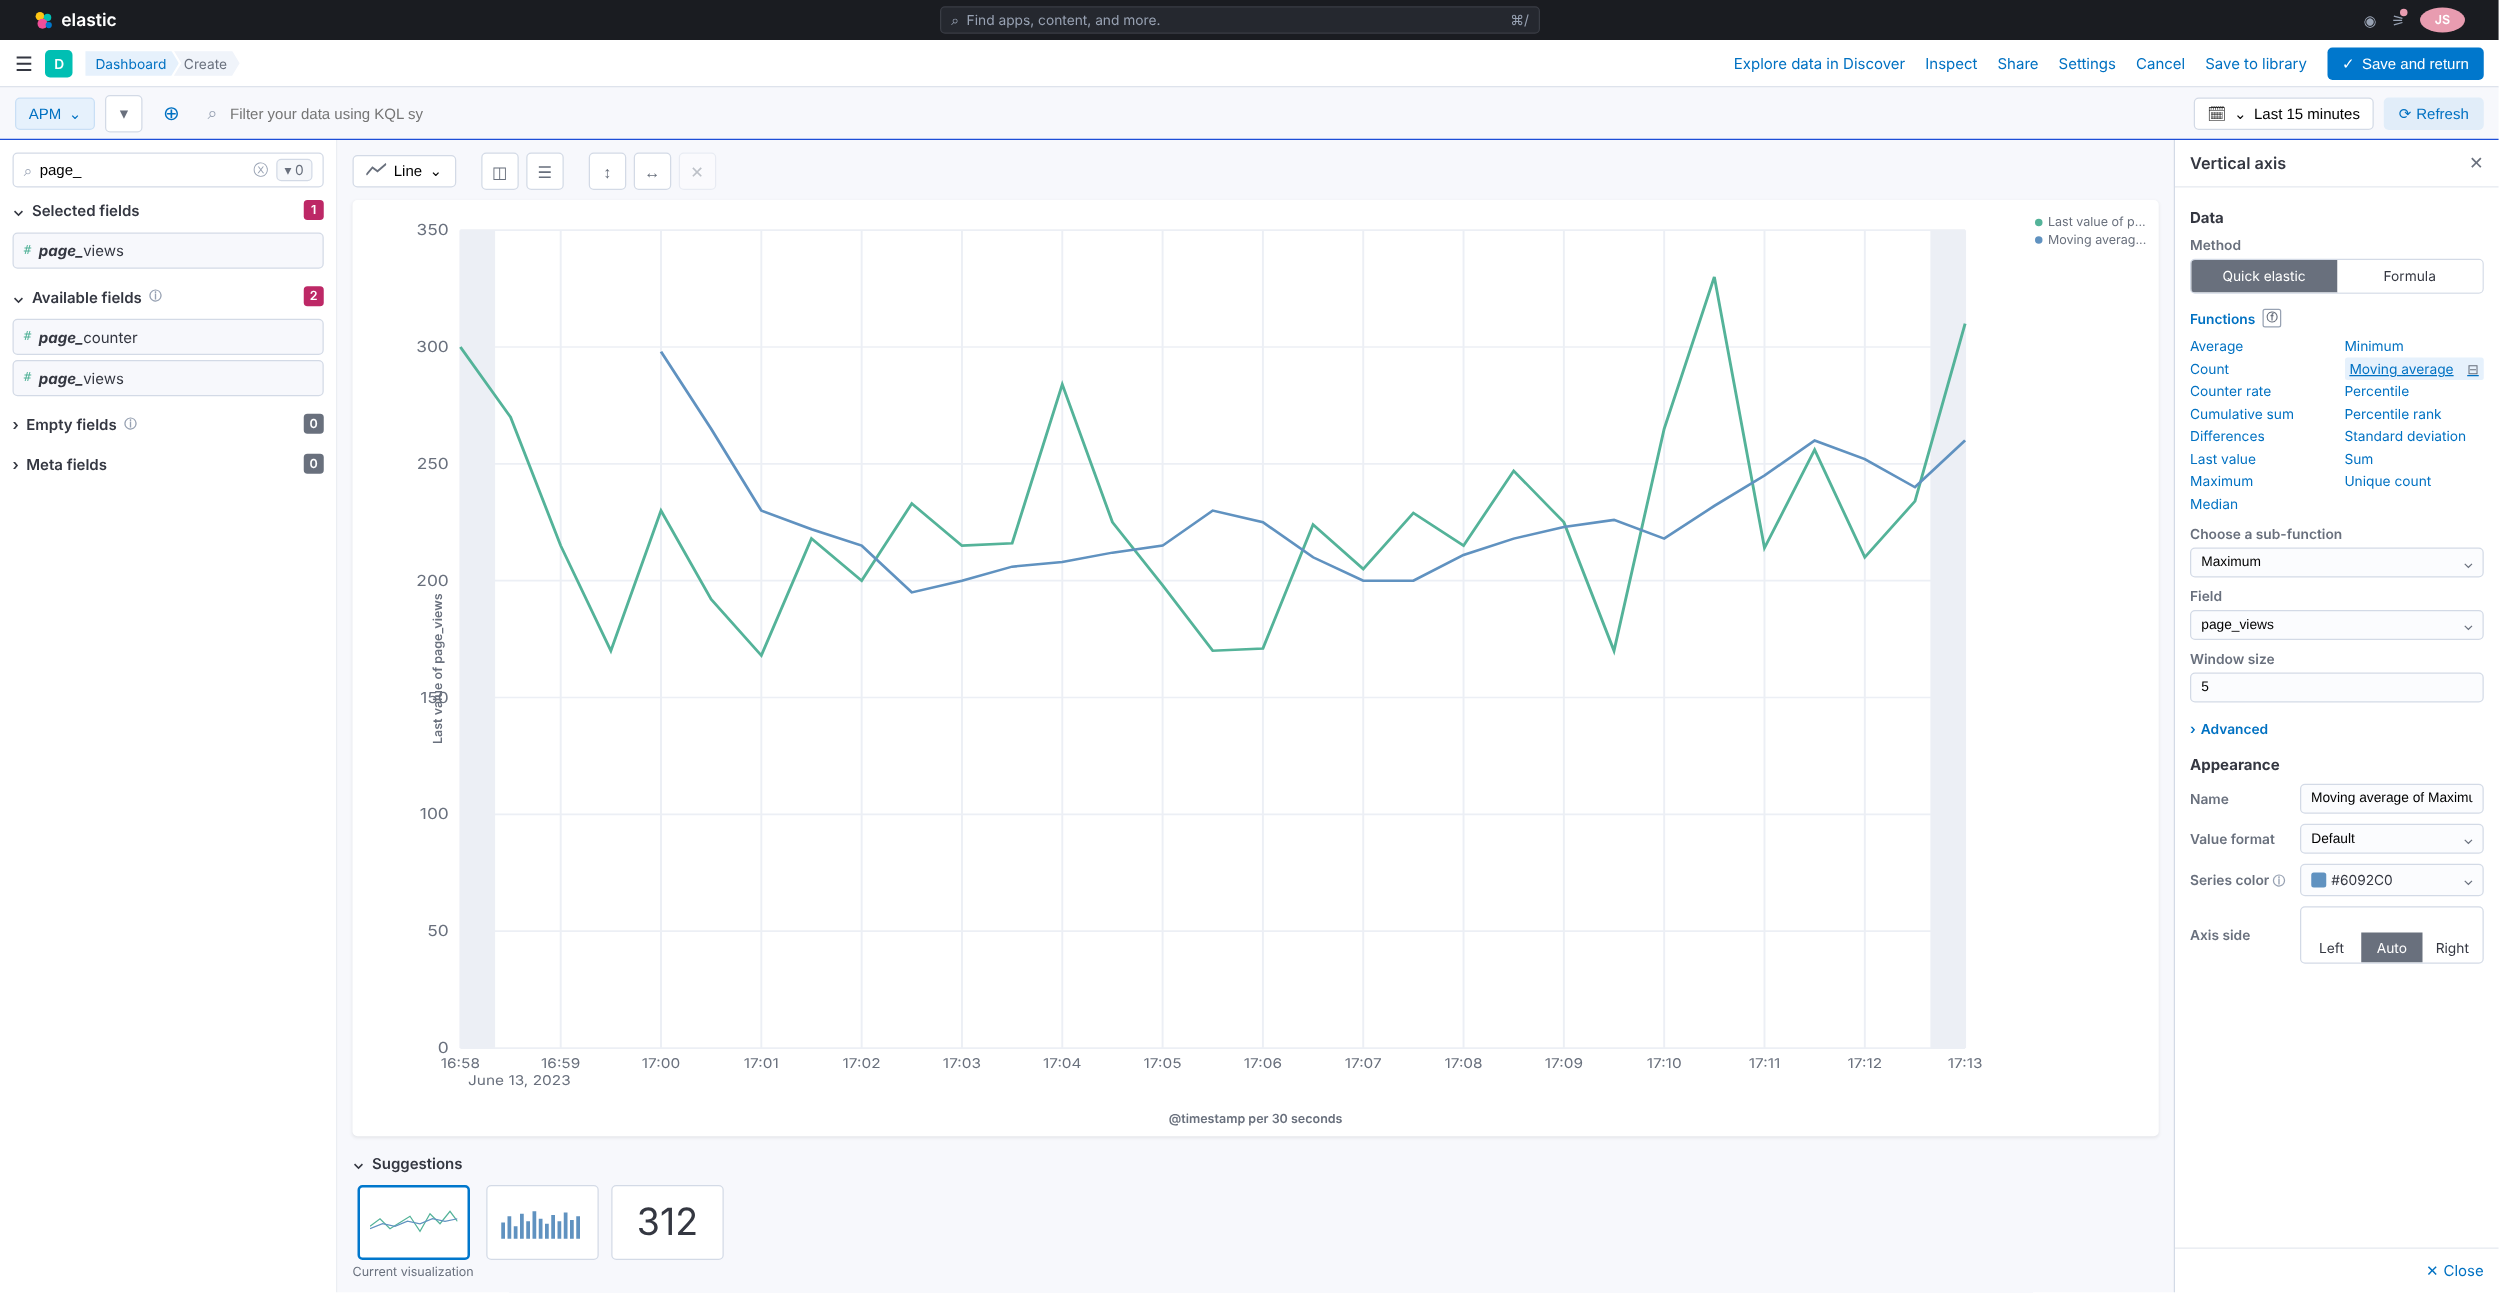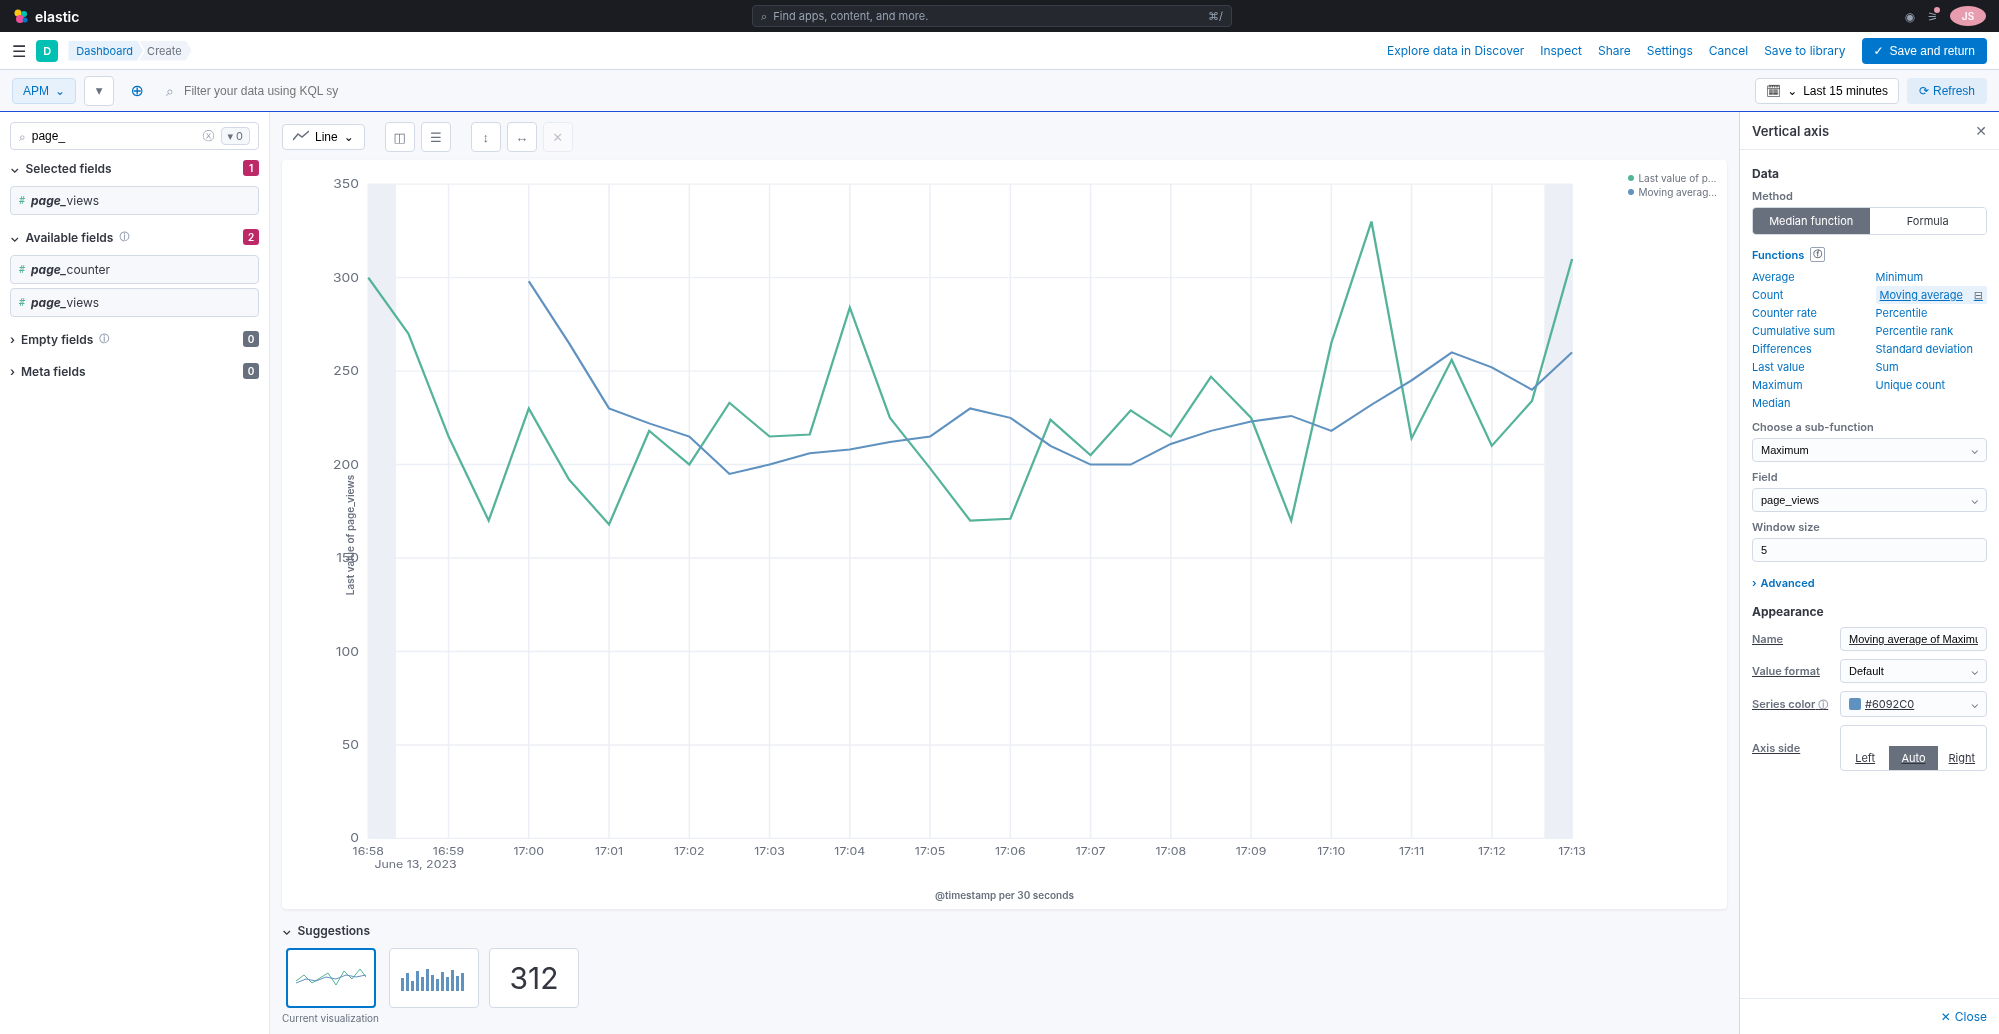--- a/index.html
+++ b/index.html
@@ -1,19 +1,19 @@
 <!DOCTYPE html>
 <html><head>
 <meta charset="utf-8">
 <style>
 * { box-sizing: border-box; margin: 0; padding: 0; }
 body { font-family: Inter, -apple-system, sans-serif; font-size: 12px; color: #343741; background: #fff; overflow: hidden; }
 
 
-.top-header { background: #1a1c21; height: 32px; display: flex; align-items: center; padding: 0 13px; color: #fff; }
+.top-header { background: #1a1c21; height: 32px; display: flex; align-items: center; padding: 0 27px; color: #fff; }
 .logo { display: flex; align-items: center; gap: 6px; font-size: 14px; font-weight: 600; }
 .logo-icon { width: 16px; height: 16px; }
 .top-search { flex: 1; display: flex; justify-content: center; }
 .top-search-box { background: #25282f; border: 1px solid #3a3d45; border-radius: 4px; width: 480px; height: 22px; display: flex; align-items: center; padding: 0 8px; color: #98a2b3; font-size: 11px; gap: 6px; }
 .top-icons { display: flex; gap: 12px; align-items: center; }
 .avatar { width: 36px; height: 20px; border-radius: 50%; background: #e89cb0; color: #fff; display: flex; align-items: center; justify-content: center; font-size: 10px; font-weight: 600; }
 
 
 .sub-header { height: 38px; border-bottom: 1px solid #d3dae6; display: flex; align-items: center; padding: 0 12px; gap: 10px; }
 .hamburger { font-size: 16px; color: #343741; }
@@ -85,21 +85,21 @@
 .toggle-btn.active{background:#69707d;color:#fff;}
 .func-header{display:flex;align-items:center;gap:6px;margin:12px 0 6px;color:#0071c2;font-weight:600;}
 .func-grid{display:grid;grid-template-columns:1fr 1fr;gap:4px 12px;}
 .func-link{color:#0071c2;cursor:pointer;padding:2px 0;}
 .func-link.selected{background:#e6f1fc;text-decoration:underline;padding:2px 4px;border-radius:2px;display:flex;justify-content:space-between;align-items:center;}
 .rp-input{width:100%;border:1px solid #d3dae6;border-radius:4px;padding:5px 8px;font-size:11px;background:#fbfcfe;outline:none;}
 .rp-select{width:100%;border:1px solid #d3dae6;border-radius:4px;padding:5px 8px;font-size:11px;background:#fbfcfe;appearance:none;position:relative;}
 .select-wrap{position:relative;}
 .select-wrap::after{content:"⌄";position:absolute;right:8px;top:50%;transform:translateY(-50%);color:#69707d;pointer-events:none;}
 .advanced{color:#0071c2;display:flex;align-items:center;gap:4px;margin:14px 0;font-weight:600;cursor:pointer;}
-.appearance-row{display:flex;align-items:center;gap:8px;margin:8px 0;text-decoration:underline;}
+.appearance-row{display:flex;align-items:center;gap:8px;margin:8px 0;}
 .appearance-row .rp-label{margin:0;flex:0 0 80px;}
 .appearance-row .rp-input,.appearance-row .select-wrap{flex:1;}
 .color-swatch{width:12px;height:12px;border-radius:2px;display:inline-block;margin-right:4px;}
 .axis-toggle{display:flex;border:1px solid #d3dae6;border-radius:4px;overflow:hidden;flex:1;}
 .axis-opt{flex:1;text-align:center;padding:5px;font-size:11px;cursor:pointer;margin-top:20px;}
 .axis-opt.active{background:#69707d;color:#fff;}
 .rp-footer{border-top:1px solid #e5e9f0;padding:10px 12px;display:flex;justify-content:flex-end;}
 .close-link{color:#0071c2;display:flex;align-items:center;gap:4px;cursor:pointer;font-size:12px;}
 .info-icon{color:#98a2b3;font-size:10px;}
 .x-icon{color:#69707d;cursor:pointer;font-size:14px;}
@@ -364,21 +364,21 @@
 
   <div class="right-panel">
     <div class="rp-header">
       <h3>Vertical axis</h3>
       <span class="x-icon">✕</span>
     </div>
     <div class="rp-body">
       <div class="rp-section-title">Data</div>
       <span class="rp-label">Method</span>
       <div class="toggle-group">
-        <div class="toggle-btn active">Median function</div>
+        <div class="toggle-btn active">Quick elastic</div>
         <div class="toggle-btn">Formula</div>
       </div>
 
       <div class="func-header">
         <span>Functions</span>
         <span class="info-icon" style="border:1px solid #98a2b3;border-radius:2px;padding:0 2px;font-size:9px;color:#69707d">ⓕ</span>
       </div>
       <div class="func-grid">
         <div>
           <div class="func-link">Average</div>

